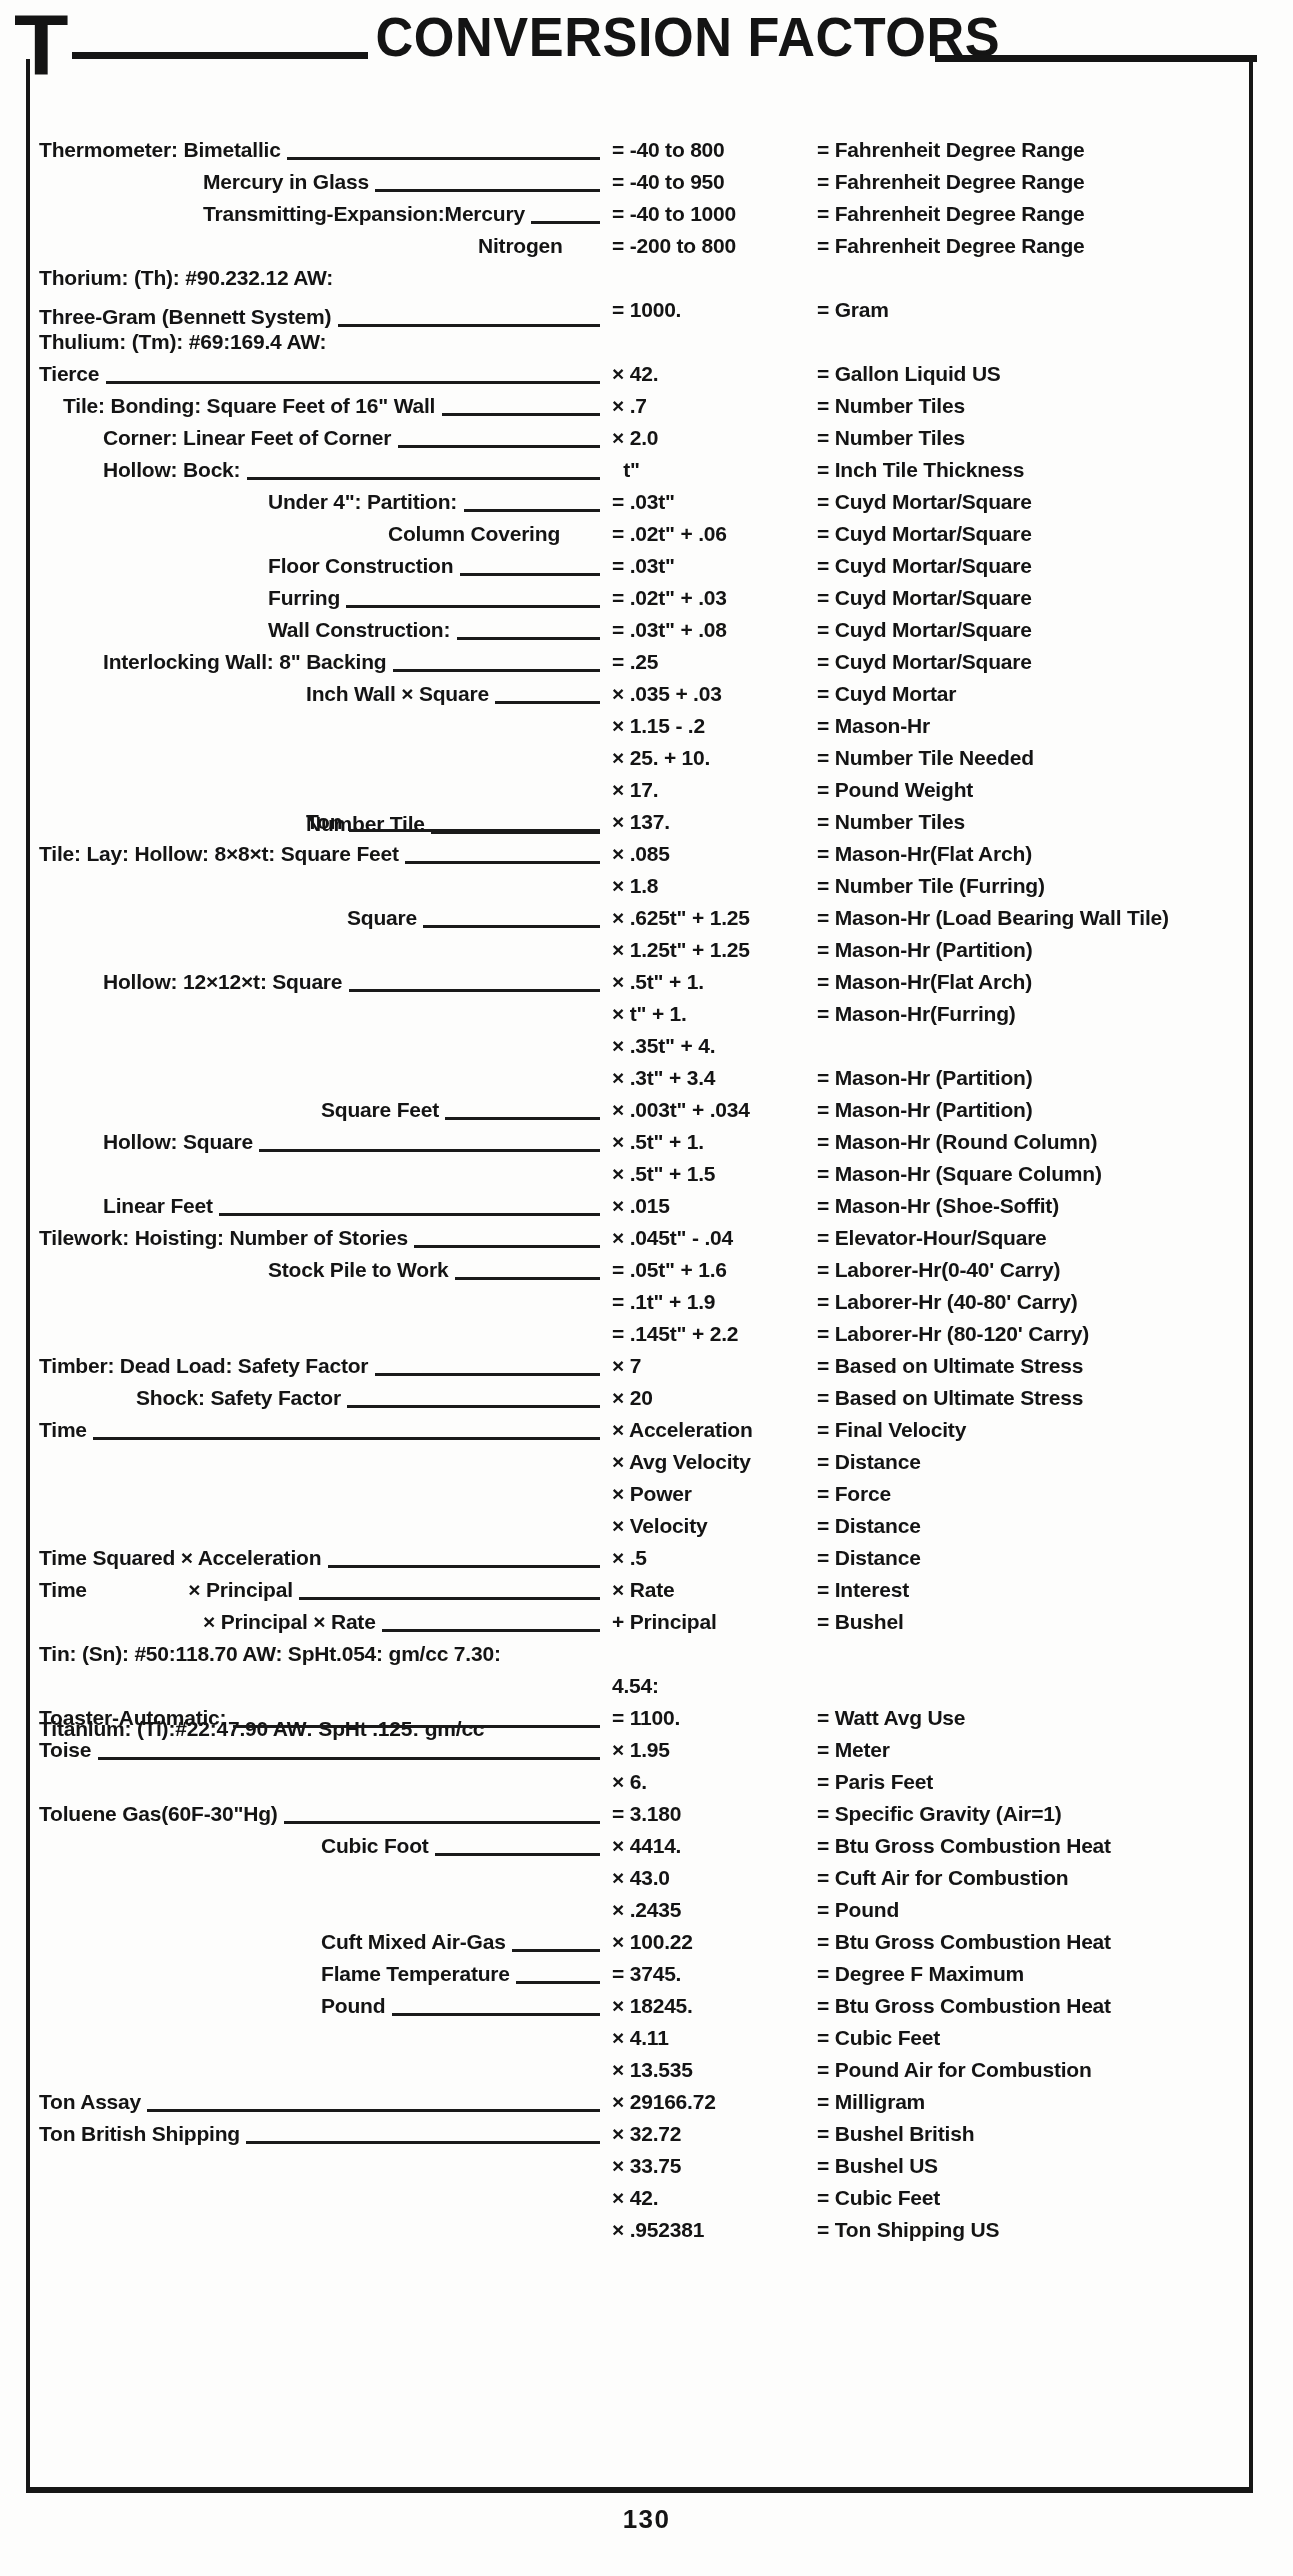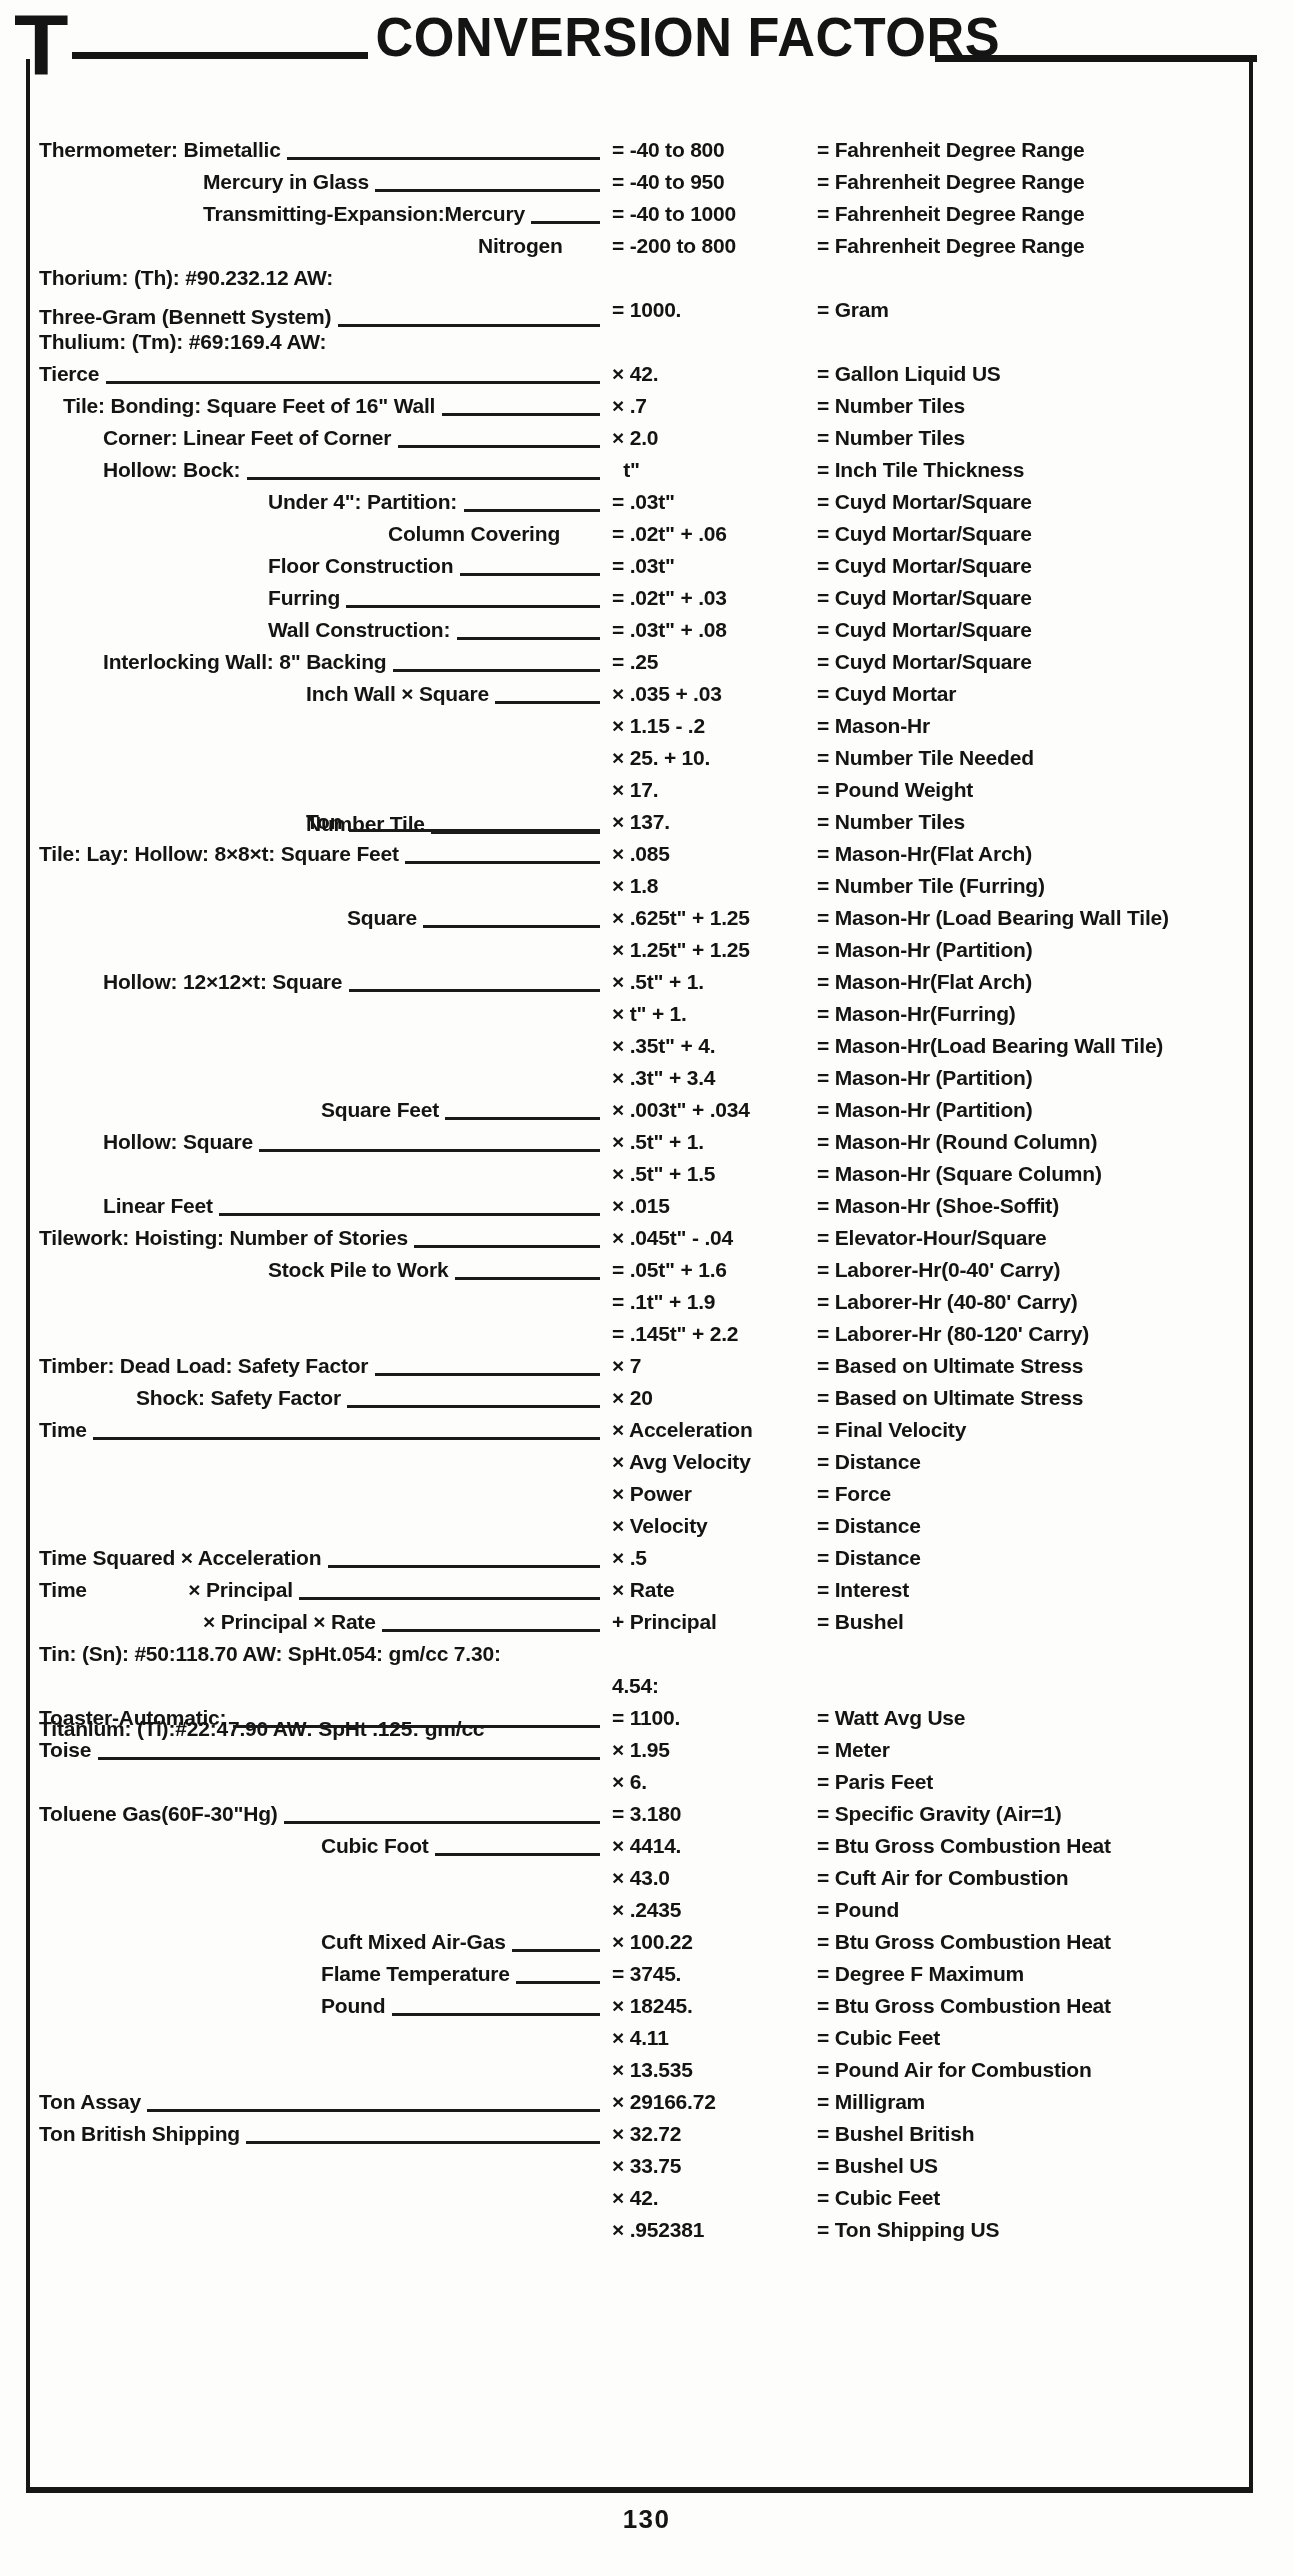--- a/index.html
+++ b/index.html
@@ -323,21 +323,20 @@
     <div class="value">× t" + 1.</div>
     <div class="result">= Mason-Hr(Furring)</div>
   </div>
 
   <div class="row">
     <div class="cell-label">
       <span class="label" style="padding-left: 0px;"></span>
       <span class="leader"></span>
     </div>
     <div class="value">× .35t" + 4.</div>
-    <div class="result">= Mason-Hr(Load Bearing Wall Tile)</div>
   </div>
 
   <div class="row">
     <div class="cell-label">
       <span class="label" style="padding-left: 0px;"></span>
       <span class="leader"></span>
     </div>
     <div class="value">× .3t" + 3.4</div>
     <div class="result">= Mason-Hr (Partition)</div>
   </div>

